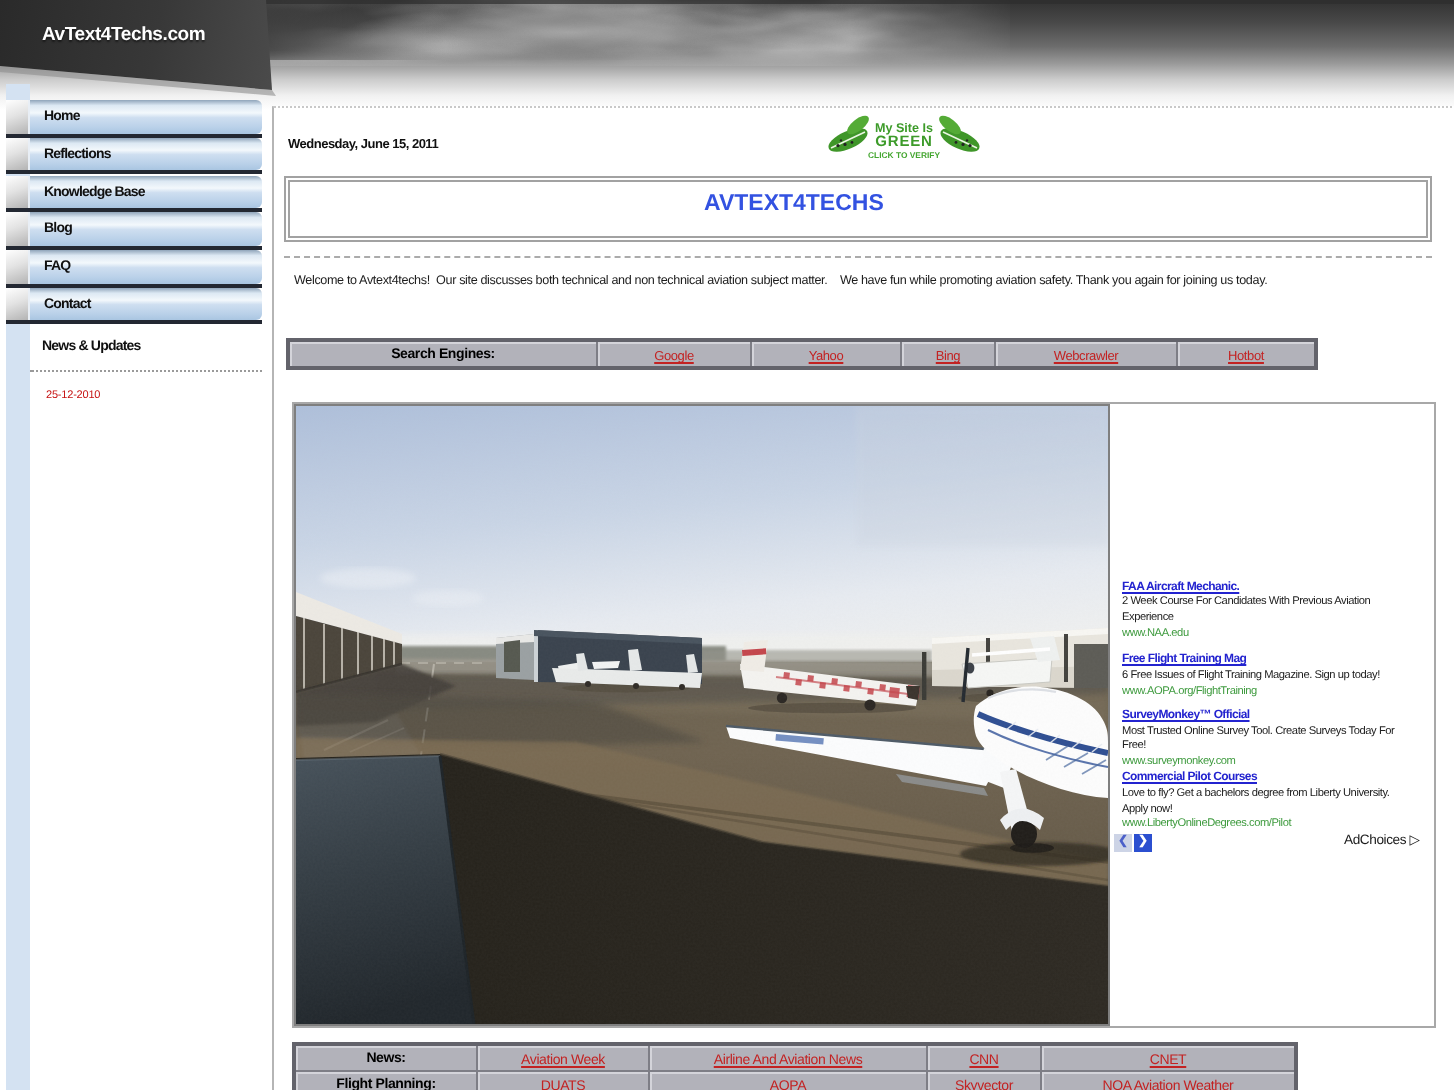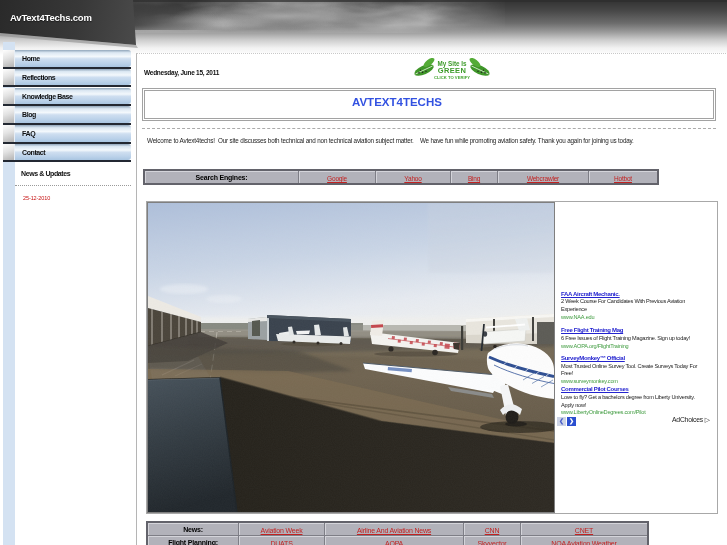--- a/index.html
+++ b/index.html
@@ -6,21 +6,21 @@
   body{width:727px;height:545px;position:relative;overflow:hidden;
        font-family:"Liberation Sans",sans-serif;}
   .abs{position:absolute;}
   
   #banner{left:0;top:0;width:140px;height:49px;
     background:linear-gradient(100deg,#2a2a2a 0%,#383838 55%,#4c4c4c 100%);
     clip-path:polygon(0 0,133px 0,136px 45px,0 33px);z-index:5;}
   #bannershadow{left:0;top:0;width:141px;height:50px;
     background:#8f8f8f;
     clip-path:polygon(0 33px,136px 45px,138px 48px,0 36px);opacity:.6;z-index:4;}
-  #bannertext{left:10px;top:12px;color:#fff;font-weight:bold;font-size:9.5px;letter-spacing:-.2px;z-index:6;text-shadow:0 1px 1px rgba(0,0,0,.5);}
+  #bannertext{left:21px;top:12px;color:#fff;font-weight:bold;font-size:9.5px;letter-spacing:-.2px;z-index:6;text-shadow:0 1px 1px rgba(0,0,0,.5);}
   
   #bluestrip{left:3px;top:42px;width:12px;height:503px;background:#d4e2f2;}
   .navbtn{position:absolute;left:3px;width:128px;height:16.5px;border-bottom:2px solid #232832;}
   .navtab{position:absolute;left:0;top:0;width:11px;height:16.5px;
     background:linear-gradient(160deg,#fefefe 0%,#e3e3e3 45%,#b3b3b3 100%);
     border-right:1px solid #e8eef5;}
   .navbody{position:absolute;left:12px;top:0;right:0;height:16.5px;border-radius:0 3px 3px 0;
     background:linear-gradient(to bottom,#90a5ba 0%,#dce8f3 16%,#f3f8fc 38%,#cedef0 52%,#bad1e9 80%,#a9c5e1 100%);}
   .navtxt{position:absolute;left:19px;top:5px;font-size:7px;font-weight:bold;color:#101010;letter-spacing:-.4px;}
   #news{left:21px;top:170px;font-size:7px;font-weight:bold;color:#101010;letter-spacing:-.4px;}

